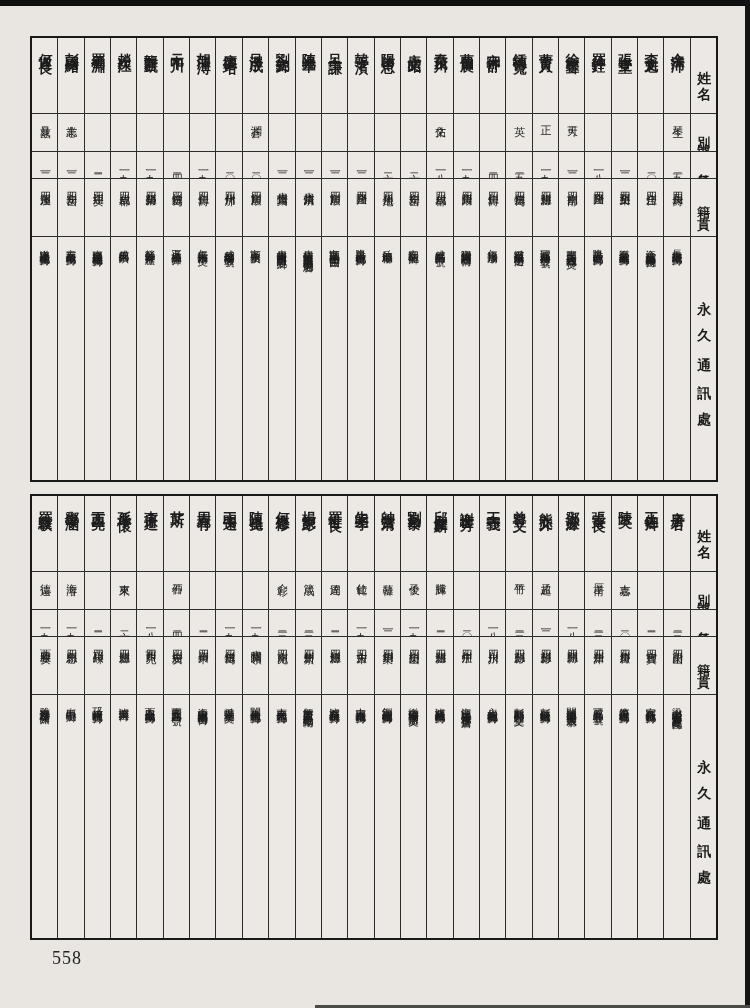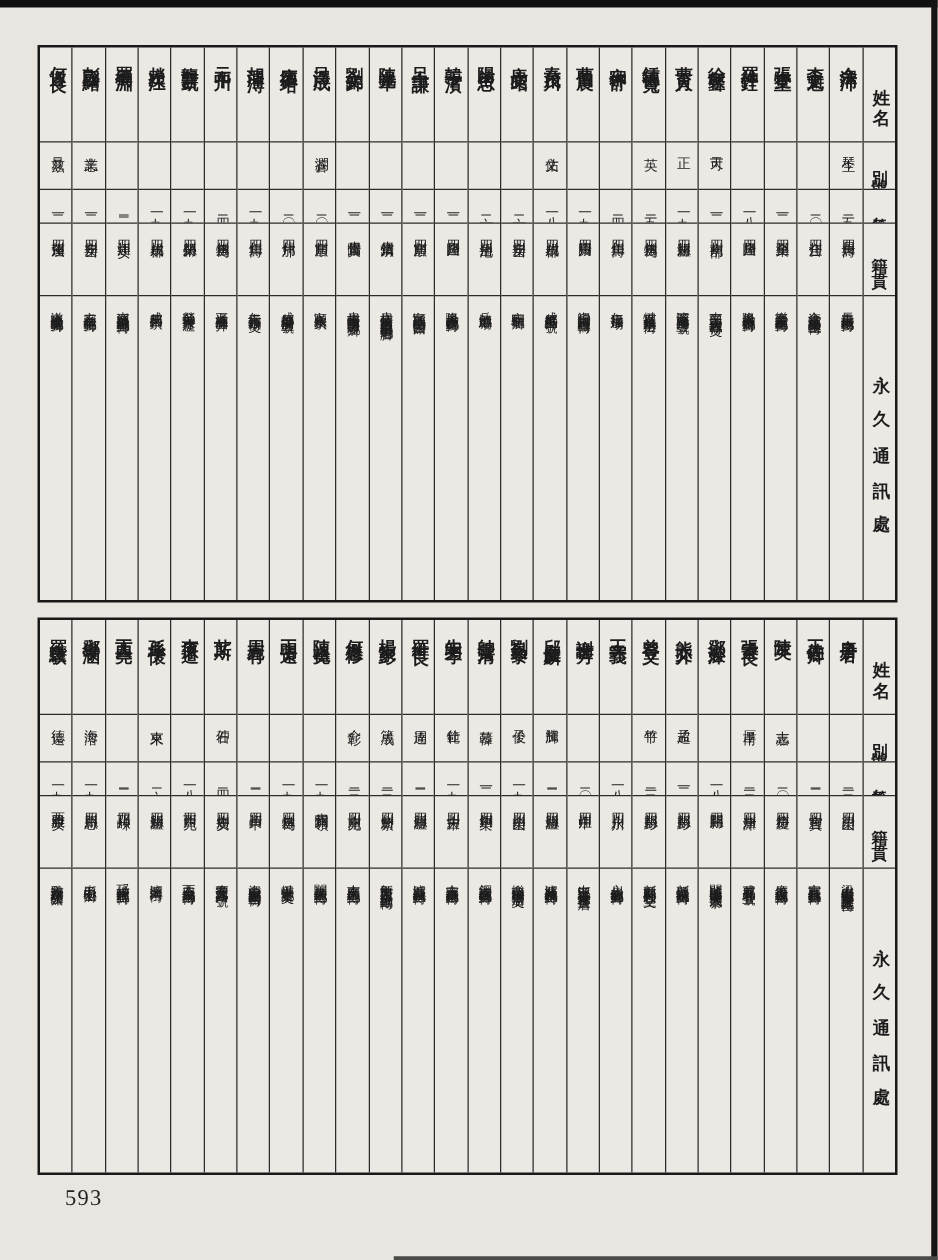--- a/index.html
+++ b/index.html
@@ -965,13 +965,13 @@
       </div>
       <div class="cell origin">
         <span>西康雅安</span>
       </div>
       <div class="cell address">
         <span>雅安沙坪場羅公館</span>
       </div>
     </div>
   </div>
 
-<div class="page-number">593</div>
+<div class="page-number">558</div>
 
 </body></html>

